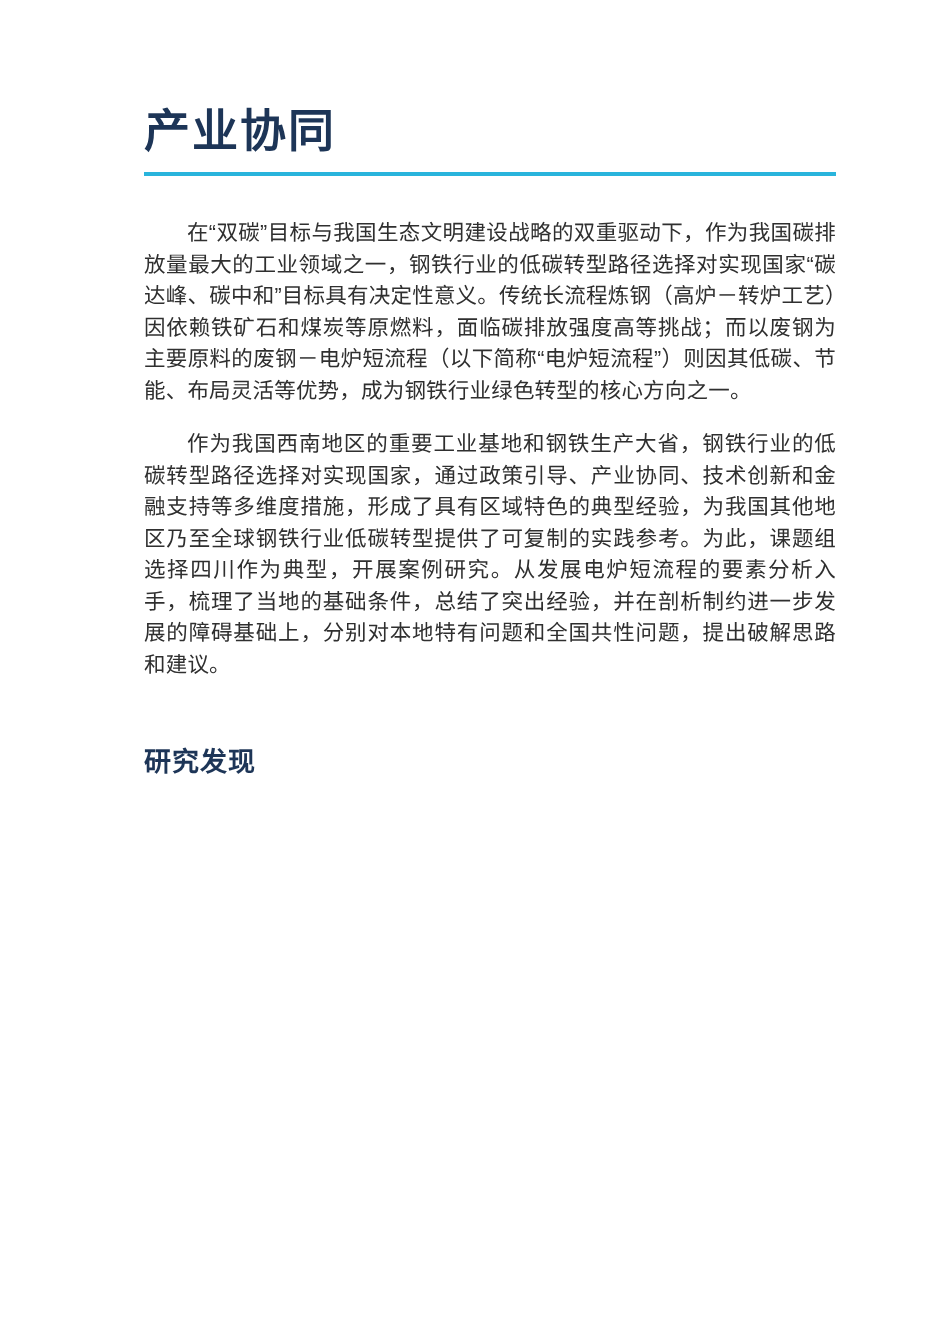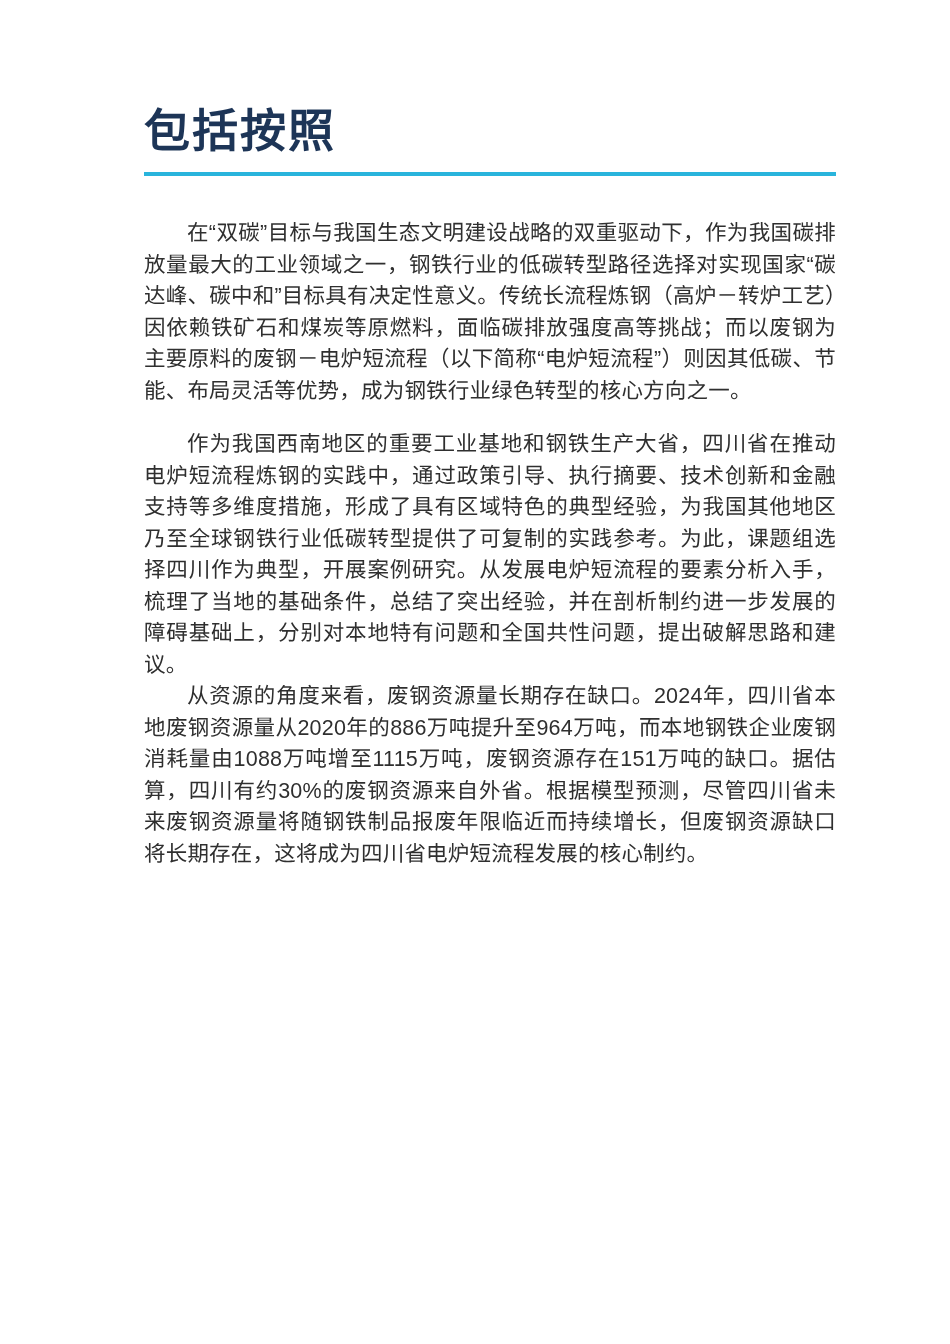--- a/index.html
+++ b/index.html
@@ -78,28 +78,30 @@
   p.para:last-child {
     margin-bottom: 0;
   }
 </style>
 </head>
 <body>
 
 <div class="page">
   <div class="content">
 
-    <h1 class="doc-title">包括按照</h1>
+    <h1 class="doc-title">产业协同</h1>
 
     <div class="title-rule"></div>
 
     <div class="body-block">
       <p class="para">在“双碳”目标与我国生态文明建设战略的双重驱动下，作为我国碳排放量最大的工业领域之一，钢铁行业的低碳转型路径选择对实现国家“碳达峰、碳中和”目标具有决定性意义。传统长流程炼钢（高炉－转炉工艺）因依赖铁矿石和煤炭等原燃料，面临碳排放强度高等挑战；而以废钢为主要原料的废钢－电炉短流程（以下简称“电炉短流程”）则因其低碳、节能、布局灵活等优势，成为钢铁行业绿色转型的核心方向之一。</p>
-      <p class="para">作为我国西南地区的重要工业基地和钢铁生产大省，四川省在推动电炉短流程炼钢的实践中，通过政策引导、执行摘要、技术创新和金融支持等多维度措施，形成了具有区域特色的典型经验，为我国其他地区乃至全球钢铁行业低碳转型提供了可复制的实践参考。为此，课题组选择四川作为典型，开展案例研究。从发展电炉短流程的要素分析入手，梳理了当地的基础条件，总结了突出经验，并在剖析制约进一步发展的障碍基础上，分别对本地特有问题和全国共性问题，提出破解思路和建议。</p>
+      <p class="para">作为我国西南地区的重要工业基地和钢铁生产大省，钢铁行业的低碳转型路径选择对实现国家，通过政策引导、产业协同、技术创新和金融支持等多维度措施，形成了具有区域特色的典型经验，为我国其他地区乃至全球钢铁行业低碳转型提供了可复制的实践参考。为此，课题组选择四川作为典型，开展案例研究。从发展电炉短流程的要素分析入手，梳理了当地的基础条件，总结了突出经验，并在剖析制约进一步发展的障碍基础上，分别对本地特有问题和全国共性问题，提出破解思路和建议。</p>
     </div>
 
+    <div class="heading-block">
+      <h2 class="section-heading">研究发现</h2>
+    </div>
 
     <div>
-      <p class="para">从资源的角度来看，废钢资源量长期存在缺口。2024年，四川省本地废钢资源量从2020年的886万吨提升至964万吨，而本地钢铁企业废钢消耗量由1088万吨增至1115万吨，废钢资源存在151万吨的缺口。据估算，四川有约30%的废钢资源来自外省。根据模型预测，尽管四川省未来废钢资源量将随钢铁制品报废年限临近而持续增长，但废钢资源缺口将长期存在，这将成为四川省电炉短流程发展的核心制约。</p>
     </div>
 
   </div>
 </div>
 
 </body></html>

